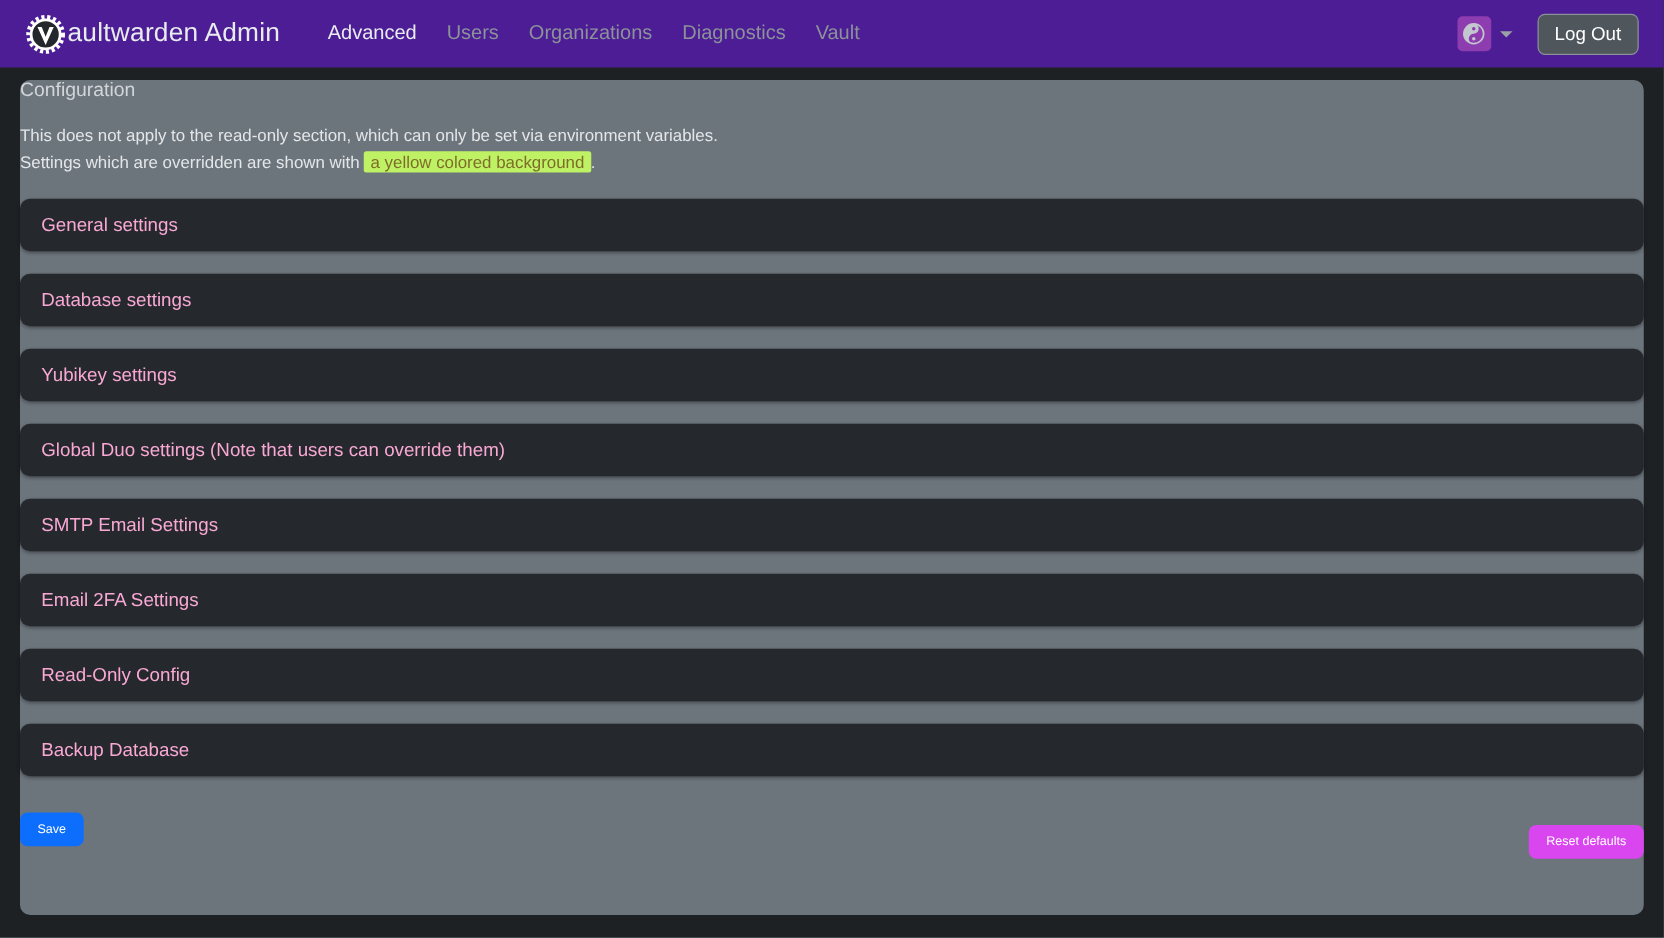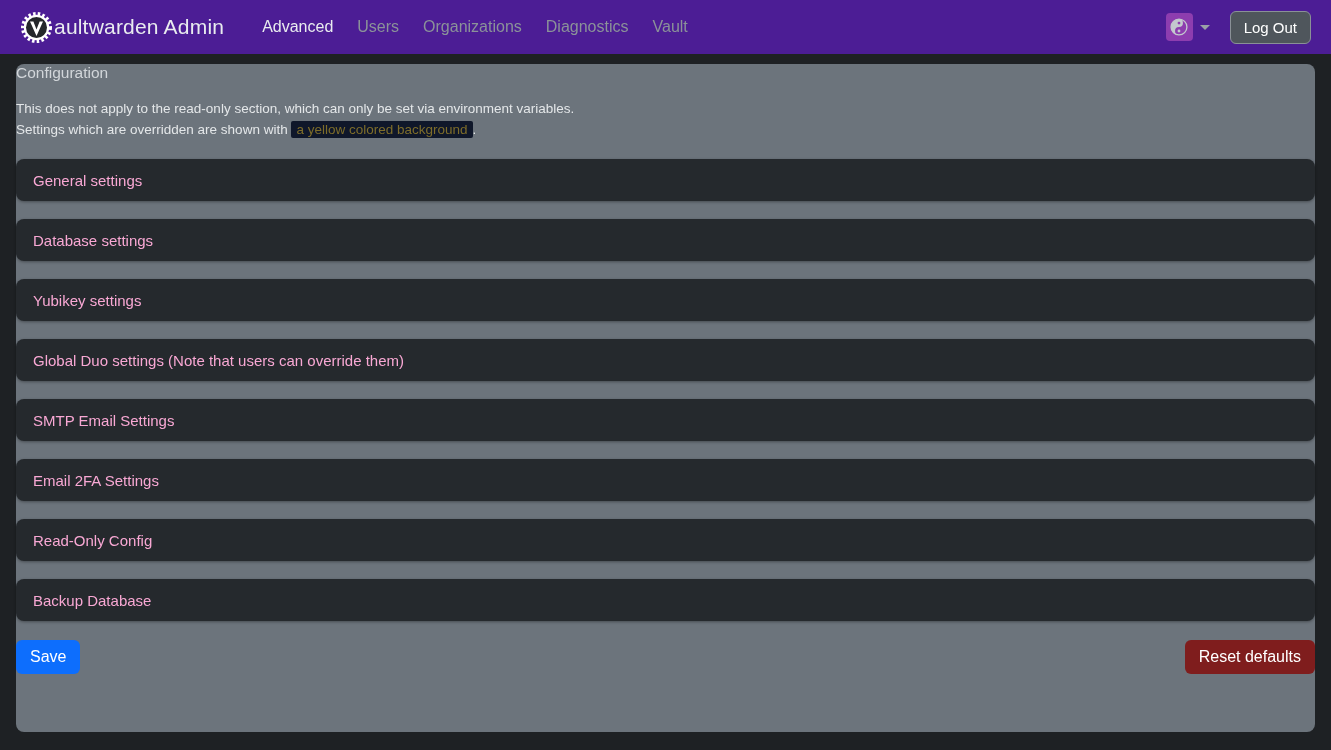--- a/index.html
+++ b/index.html
@@ -92,21 +92,21 @@
     font-size: 15.5px;
     font-weight: normal;
     margin: 10px 0 16px 0;
   }
   .note {
     color: #e4e7e9;
     font-size: 13.5px;
     line-height: 21px;
   }
   .highlight {
-    background: #0f172a;
+    background: #bef264;
     color: #7e6d2a;
     padding: 1px 5px;
     border-radius: 2px;
   }
 
   .accordion { margin-top: 19px; }
   .accordion-item {
     width: 100%;
     height: 42px;
     margin-bottom: 18px;
@@ -126,28 +126,28 @@
 
   .panel-footer {
     display: flex;
     justify-content: space-between;
     align-items: center;
     margin-top: 19px;
   }
   .btn {
     border: none;
     border-radius: 6px;
-    font-size: 16px;
+    font-size: 10px;
     font-family: inherit;
     color: #ffffff;
     padding: 8px 14px;
     cursor: pointer;
   }
   .btn-save { background: #0d6efd; }
-  .btn-reset { background: #7f1d1d; }
+  .btn-reset { background: #d946ef; margin-top: 20px; }
 </style>
 </head>
 <body>
 
 <nav class="navbar">
   <div class="brand">
     <span style="margin-right:1px;">
       <svg width="33" height="33" viewBox="0 0 33 33">
         <circle cx="16.5" cy="16.5" r="13.2" fill="none" stroke="#ffffff" stroke-width="4.6" stroke-dasharray="2.4 2.1"></circle>
         <circle cx="16.5" cy="16.5" r="11.6" fill="#24272b" stroke="#ffffff" stroke-width="2.2"></circle>

